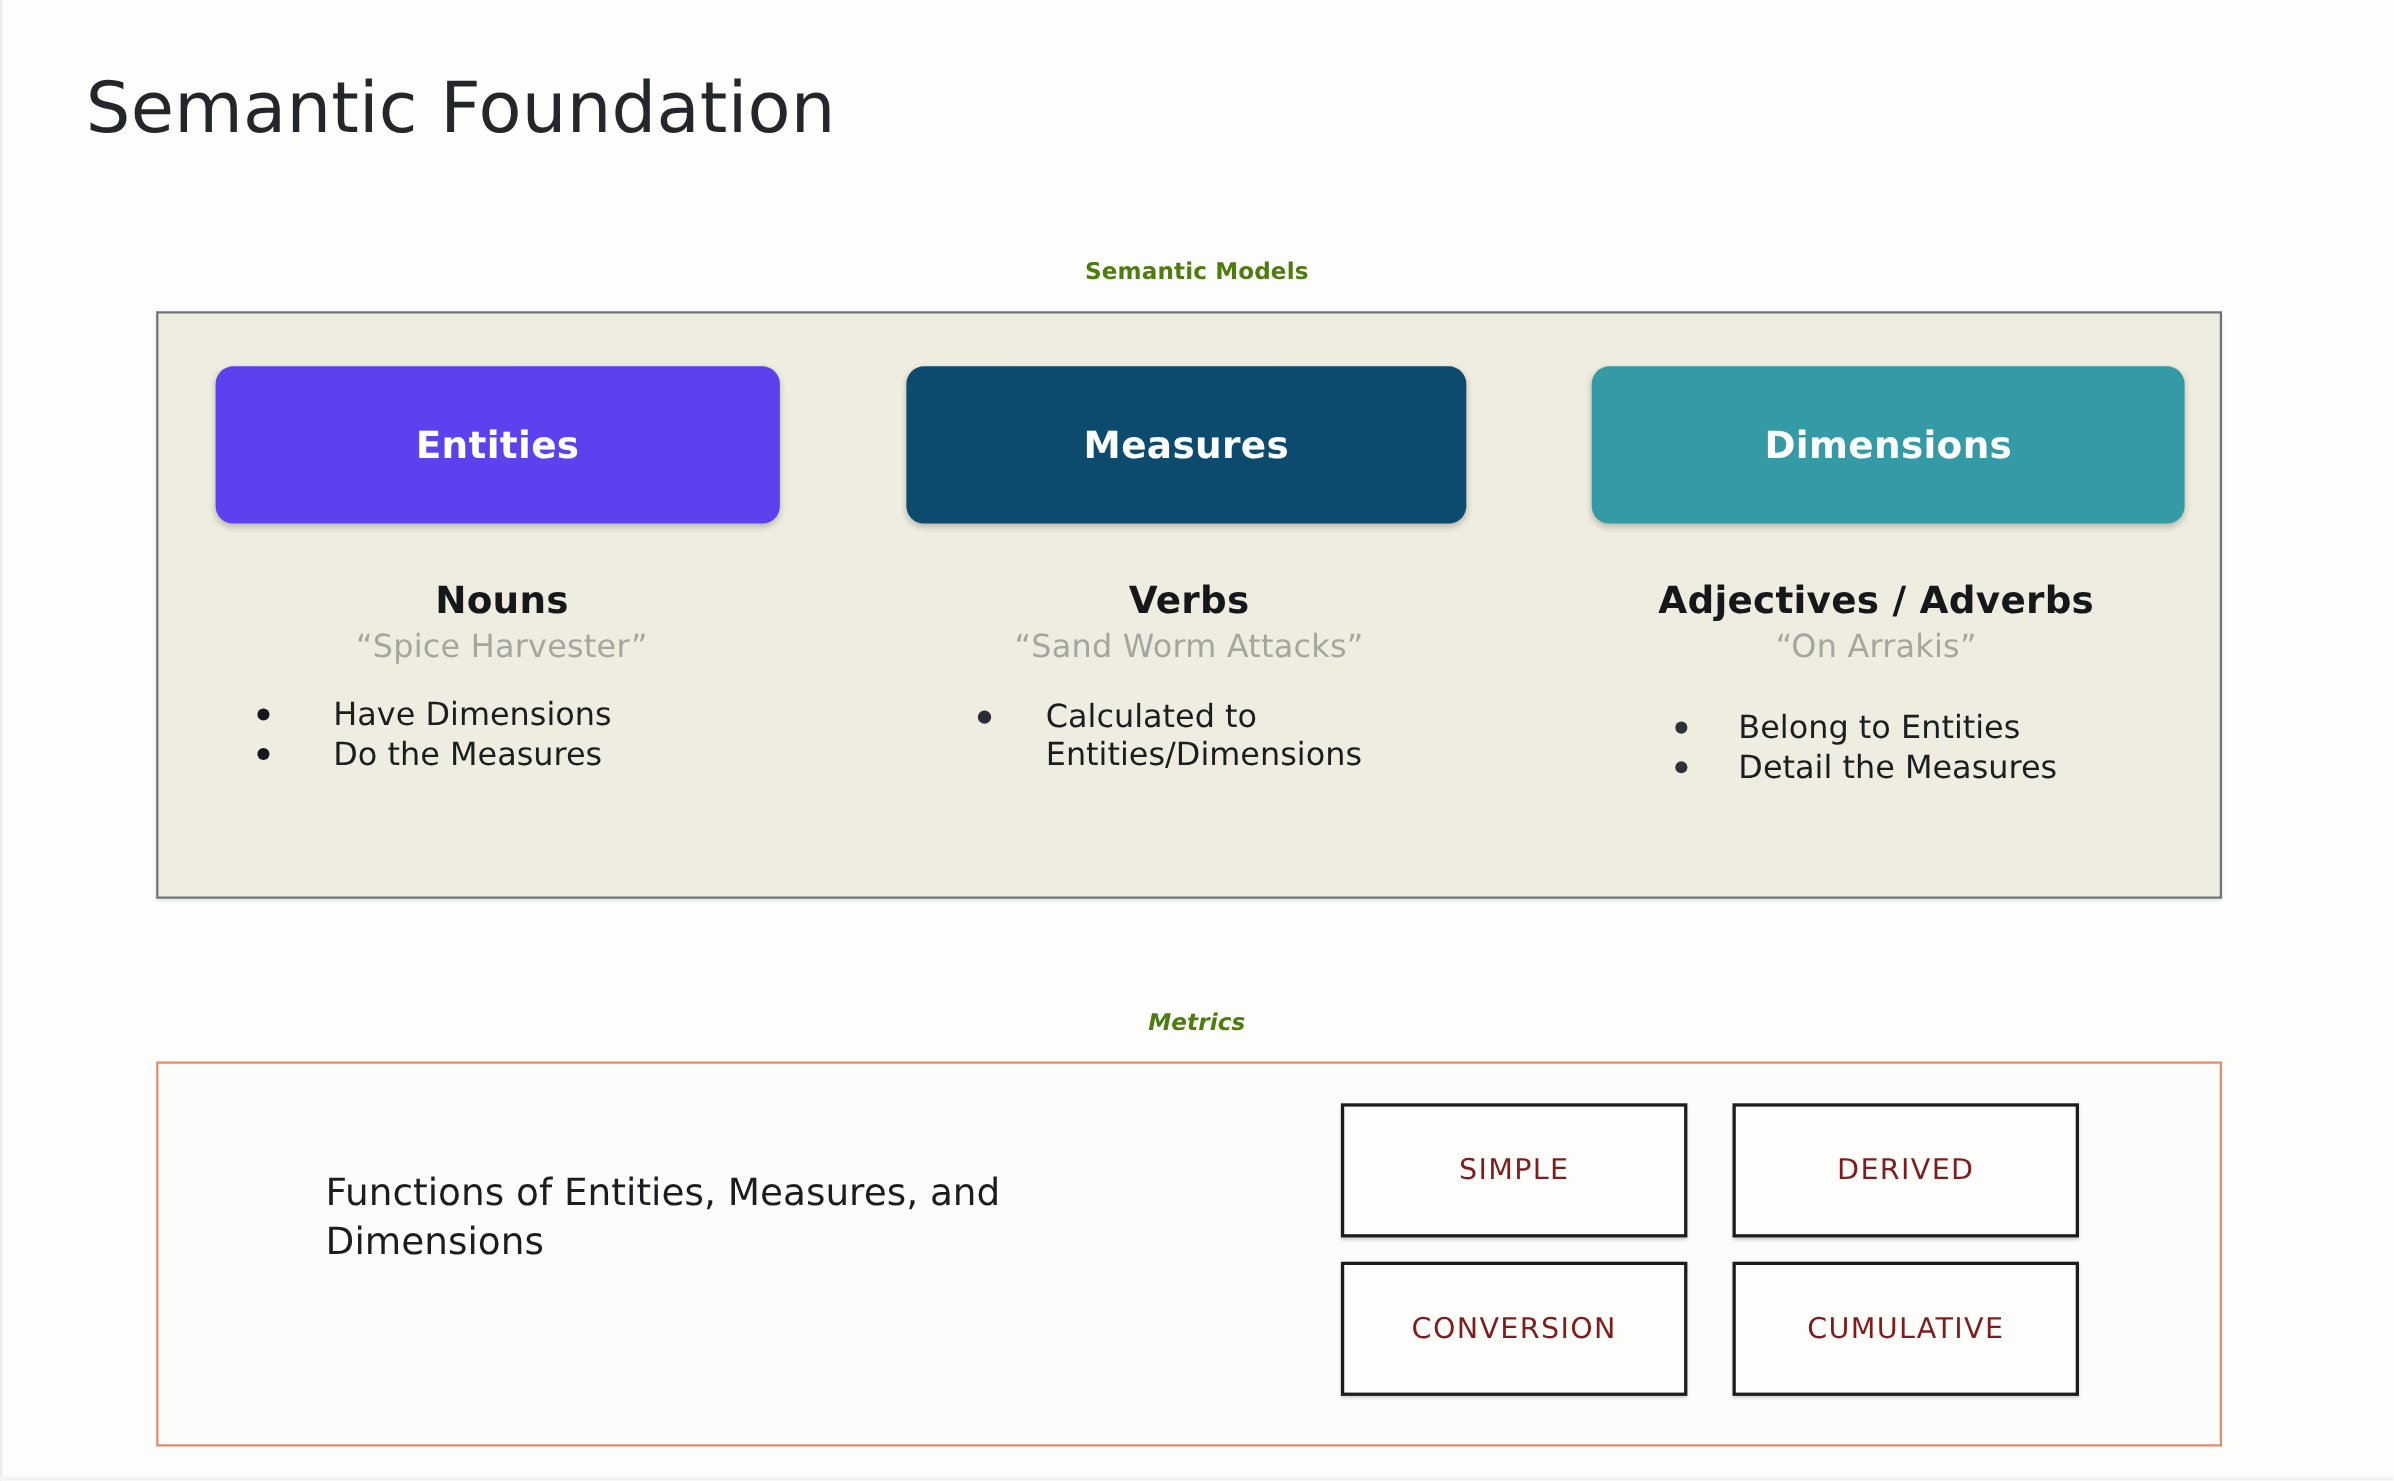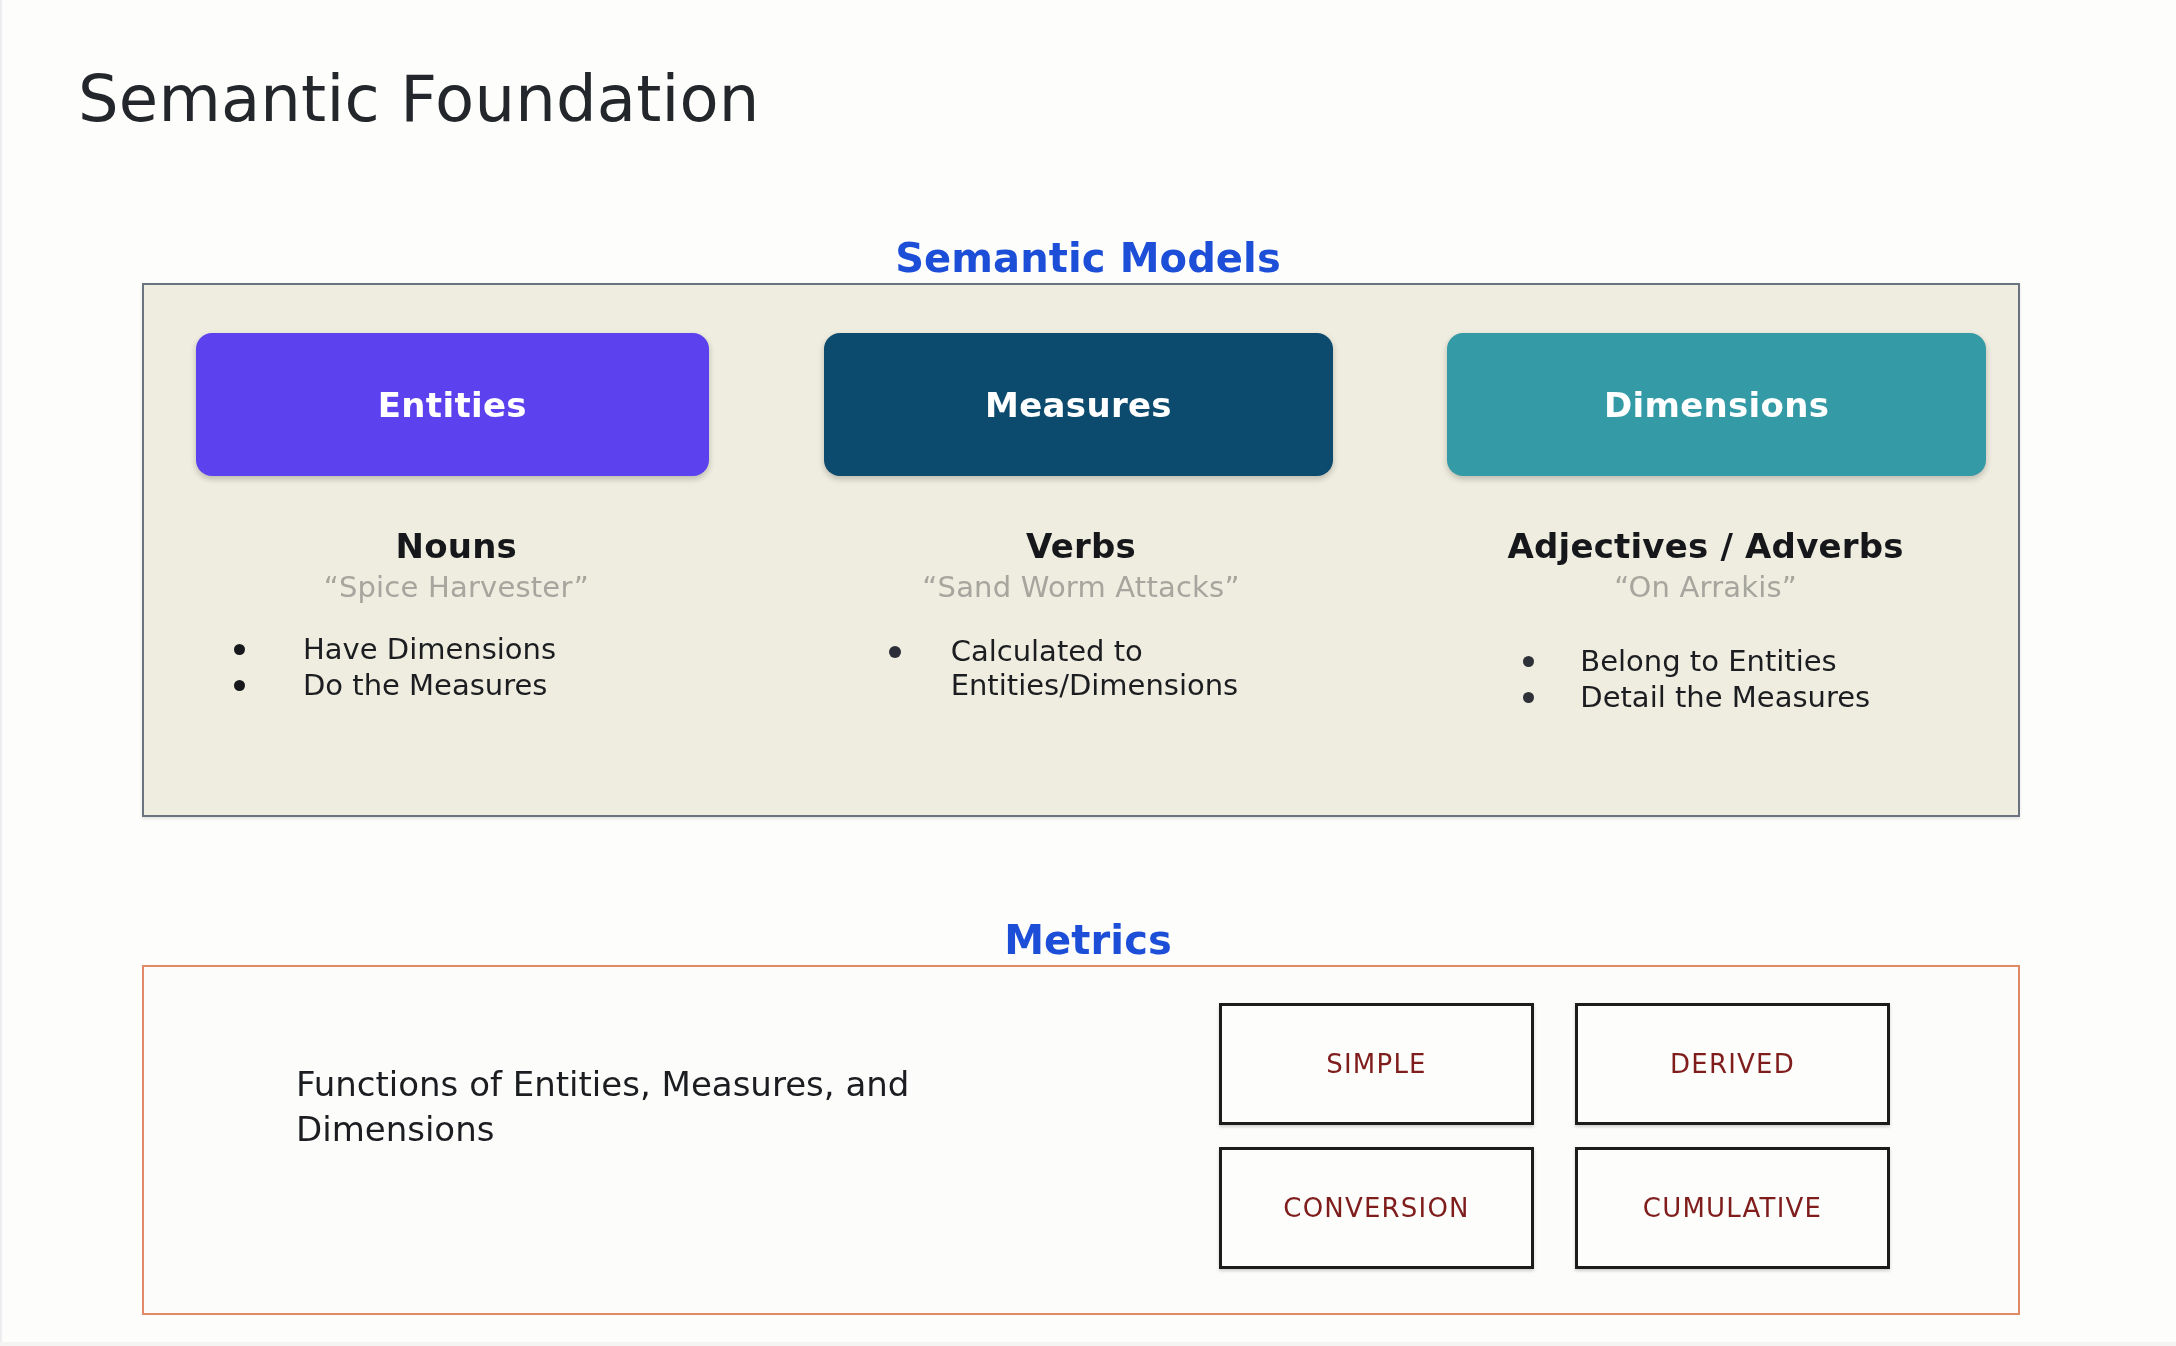--- a/index.html
+++ b/index.html
@@ -38,35 +38,36 @@
     font-weight: 400;
     letter-spacing: 0.2px;
     color: #23262b;
     font-family: "DejaVu Sans", sans-serif;
     white-space: nowrap;
   }
 
   
   .section-caption {
     position: absolute;
-    font-size: 40px;
+    font-size: 21px;
     font-weight: bold;
-    color: #1d4ed8;
+    color: #4d7c0f;
     letter-spacing: 0.1px;
     text-align: center;
   }
   #semantic-models-caption {
     left: 0;
     top: 235px;
     width: 2176px;
   }
   #metrics-caption {
     left: 0;
     top: 917px;
     width: 2176px;
+    font-style: italic;
   }
 
   
   .models-panel {
     position: absolute;
     left: 142px;
     top: 283px;
     width: 1878px;
     height: 534px;
     background: #efeddf;

